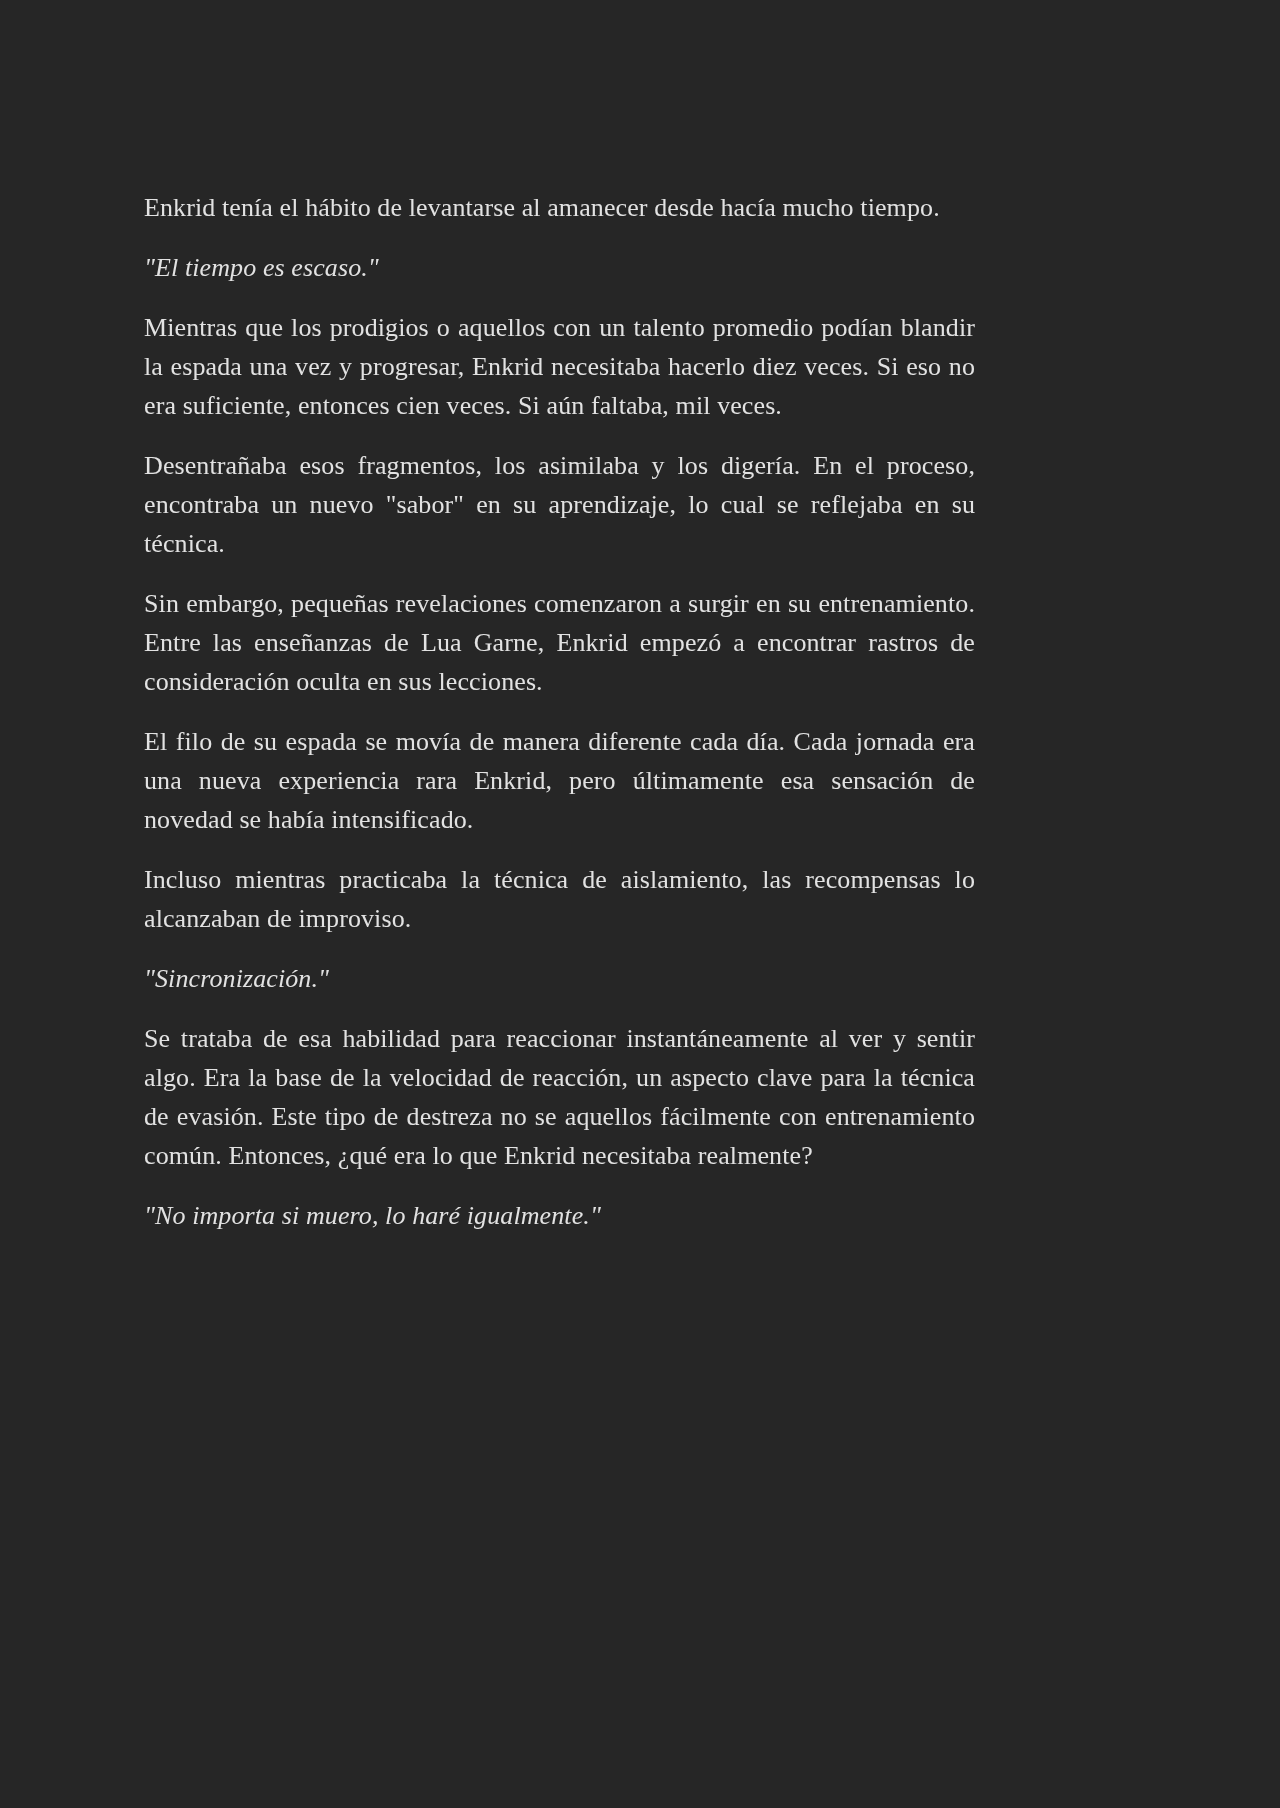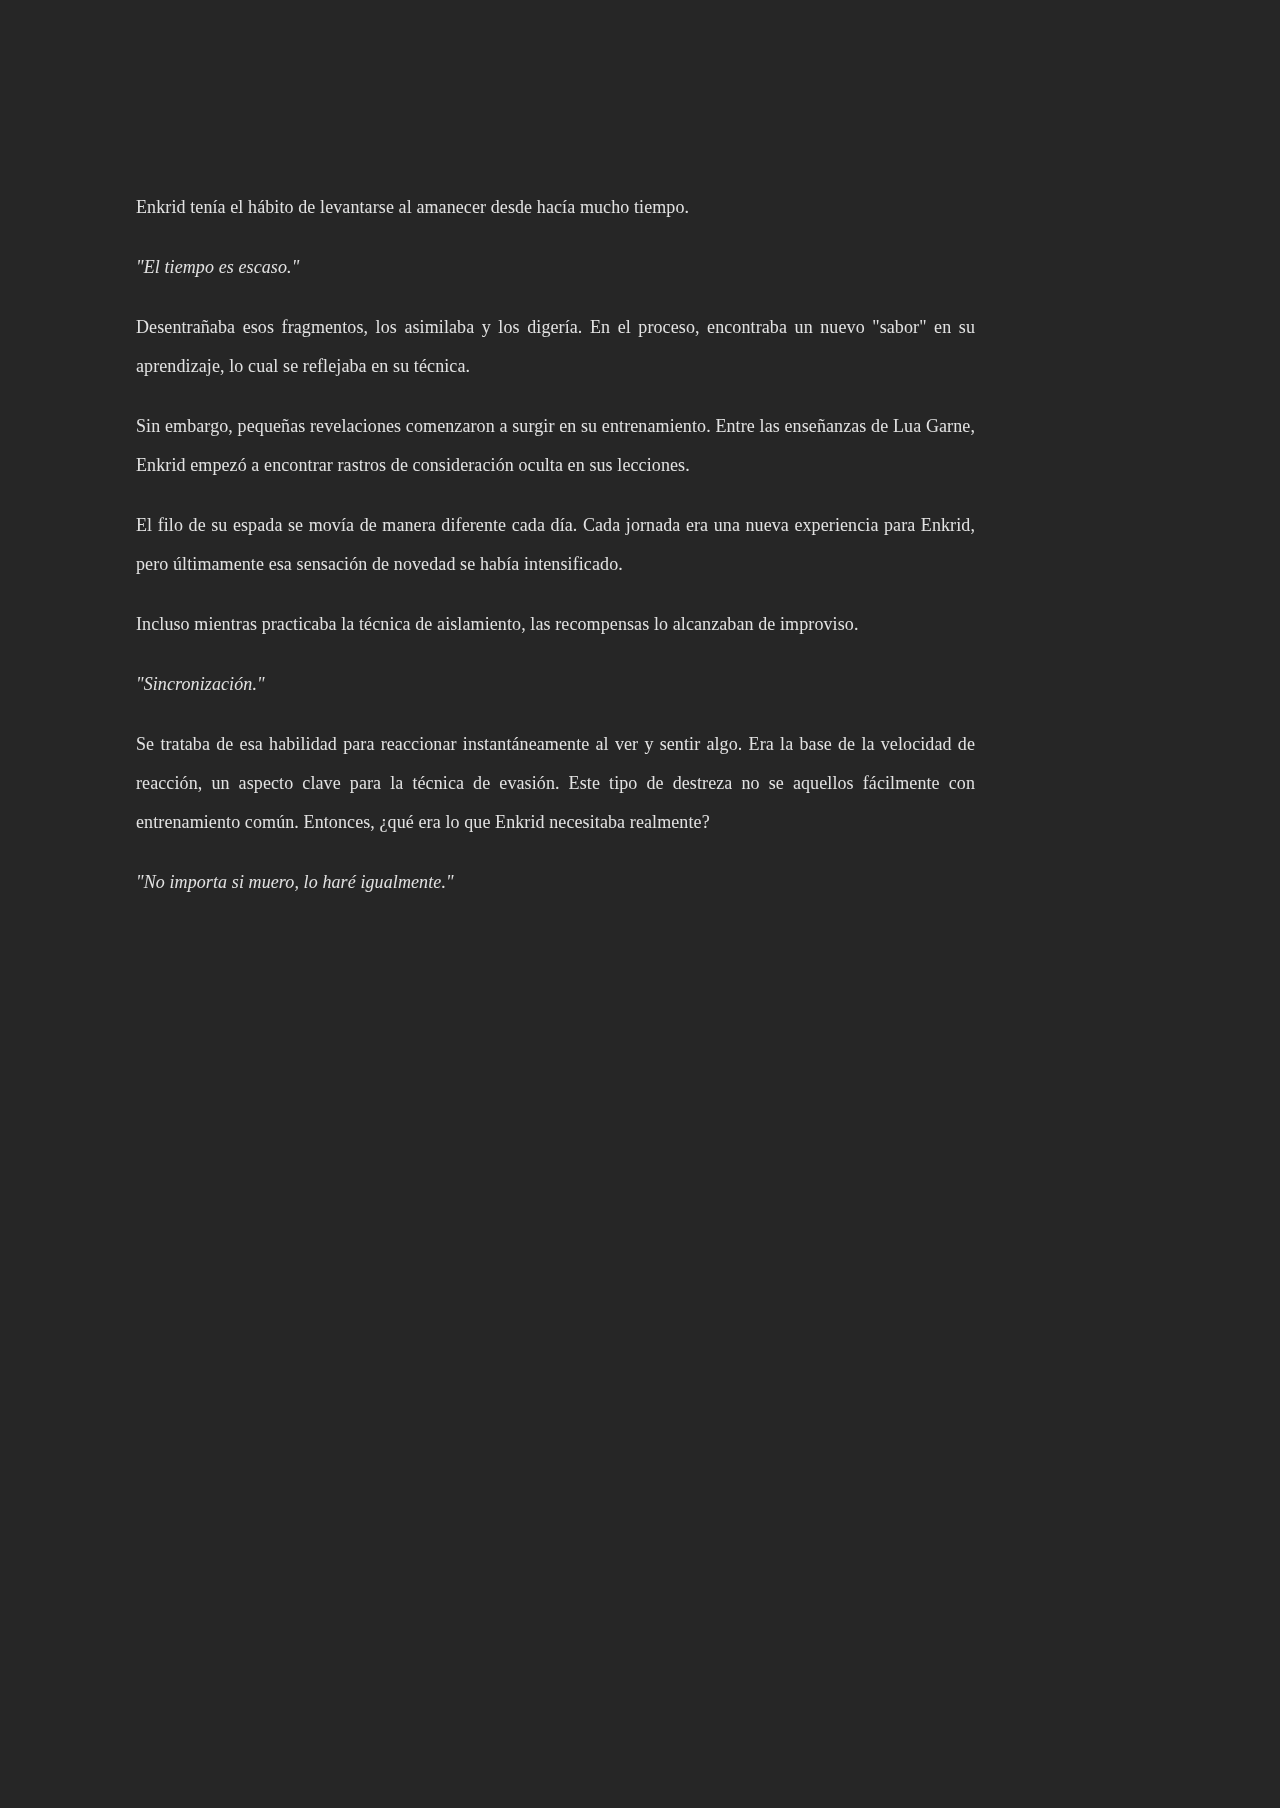--- a/index.html
+++ b/index.html
@@ -13,37 +13,38 @@
     font-family: "Liberation Serif", "DejaVu Serif", serif;
     overflow: hidden;
   }
   .reader-page {
     width: 840px;
     margin: 0;
     padding: 188px 0 0 135px;
     color: #e2e2e2;
   }
   .reader-page p {
-    margin: 0 0 21px 1px;
-    font-size: 18px;
+    margin: 0 0 21px 9px;
+    font-size: 26px;
     line-height: 39px;
     text-align: justify;
     letter-spacing: 0.1px;
   }
   .reader-page p.italic {
     font-style: italic;
     text-align: left;
   }
 </style>
 </head>
 <body>
 
 <div class="reader-page">
   <p>Enkrid tenía el hábito de levantarse al amanecer desde hacía mucho tiempo.</p>
   <p class="italic">"El tiempo es escaso."</p>
+  <p>Mientras que los prodigios o aquellos con un talento promedio podían blandir la espada una vez y progresar, Enkrid necesitaba hacerlo diez veces. Si eso no era suficiente, entonces cien veces. Si aún faltaba, mil veces.</p>
   <p>Desentrañaba esos fragmentos, los asimilaba y los digería. En el proceso, encontraba un nuevo "sabor" en su aprendizaje, lo cual se reflejaba en su técnica.</p>
   <p>Sin embargo, pequeñas revelaciones comenzaron a surgir en su entrenamiento. Entre las enseñanzas de Lua Garne, Enkrid empezó a encontrar rastros de consideración oculta en sus lecciones.</p>
-  <p>El filo de su espada se movía de manera diferente cada día. Cada jornada era una nueva experiencia para Enkrid, pero últimamente esa sensación de novedad se había intensificado.</p>
+  <p>El filo de su espada se movía de manera diferente cada día. Cada jornada era una nueva experiencia rara Enkrid, pero últimamente esa sensación de novedad se había intensificado.</p>
   <p>Incluso mientras practicaba la técnica de aislamiento, las recompensas lo alcanzaban de improviso.</p>
   <p class="italic">"Sincronización."</p>
   <p>Se trataba de esa habilidad para reaccionar instantáneamente al ver y sentir algo. Era la base de la velocidad de reacción, un aspecto clave para la técnica de evasión. Este tipo de destreza no se aquellos fácilmente con entrenamiento común. Entonces, ¿qué era lo que Enkrid necesitaba realmente?</p>
   <p class="italic">"No importa si muero, lo haré igualmente."</p>
 </div>
 
 </body></html>

